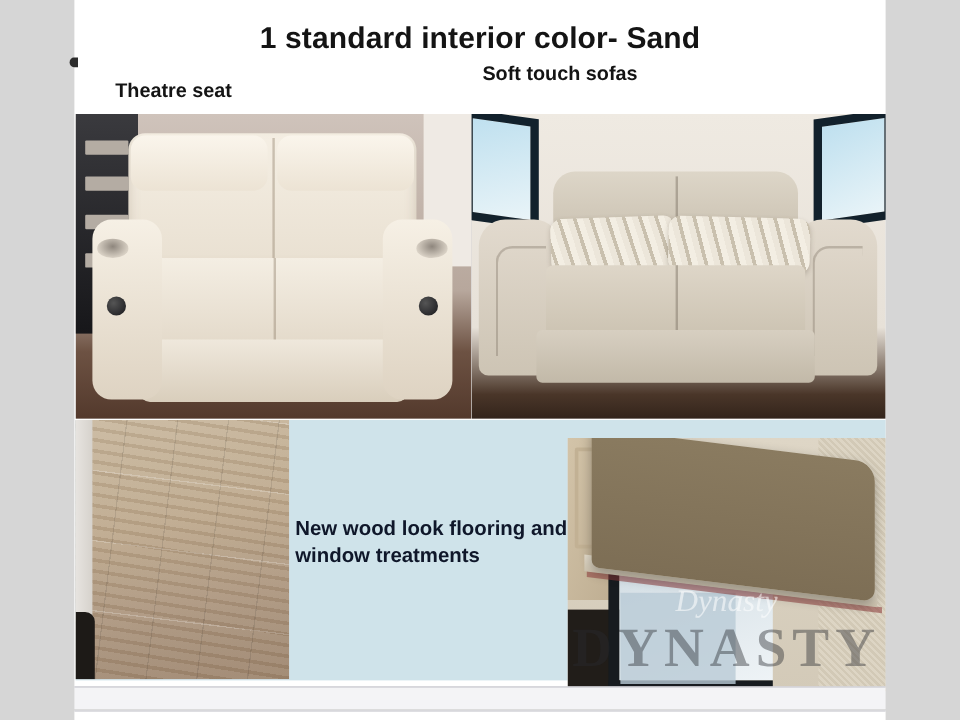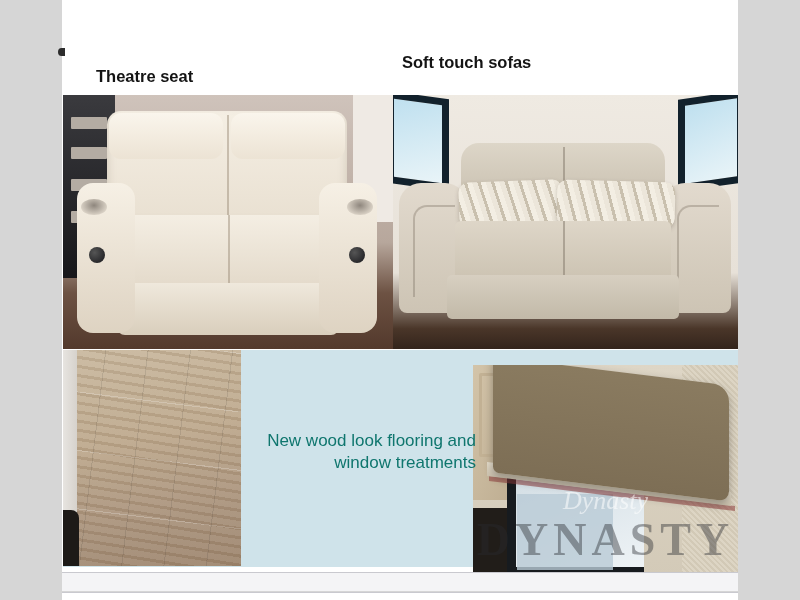--- a/index.html
+++ b/index.html
@@ -52,21 +52,21 @@
   #photo-valance{left:473px;top:365px;width:265px;height:211px;}
 
   
   .lower-panel{
     position:absolute;left:63px;top:350px;width:675px;height:217px;
     background:#cfe3ea;
   }
 
   .blurb{
     position:absolute;left:246px;top:430px;width:230px;
-    font-size:17px;font-weight:normal;color:#0f766e;line-height:1.32;text-align:right;
+    font-size:17px;font-weight:bold;color:#0f172a;line-height:1.32;
   }
 
   
   .ts-bg{position:absolute;inset:0;background:linear-gradient(180deg,#cfc3bb 0%,#b7a79c 58%,#6d5243 78%,#53392c 100%);}
   .ts-shelf{position:absolute;left:0;top:0;width:52px;height:72%;
     background:linear-gradient(180deg,#3a3a3e,#17171a);}
   .ts-shelf i{position:absolute;left:8px;width:36px;height:12px;background:#b4aca3;border-radius:1px;}
   .ts-win{position:absolute;right:0;top:0;width:40px;height:50%;background:#efeae4;}
   .ts-sofa{position:absolute;left:14px;top:16px;width:300px;height:226px;}
   .ts-back{position:absolute;left:30px;top:0;width:240px;height:118px;
@@ -163,20 +163,21 @@
   }
 </style>
 </head>
 <body>
 
 <div id="stage">
 
   <div class="slide"></div>
   <div class="nub"></div>
 
+  <div class="title">1 standard interior color- Sand</div>
 
   <div class="cap cap-left">Theatre seat</div>
   <div class="cap cap-right">Soft touch sofas</div>
 
   <div class="lower-panel"></div>
 
   <div class="photo" id="photo-theatre">
     <div class="ts-bg"></div>
     <div class="ts-shelf">
       <i style="top:22px"></i>

